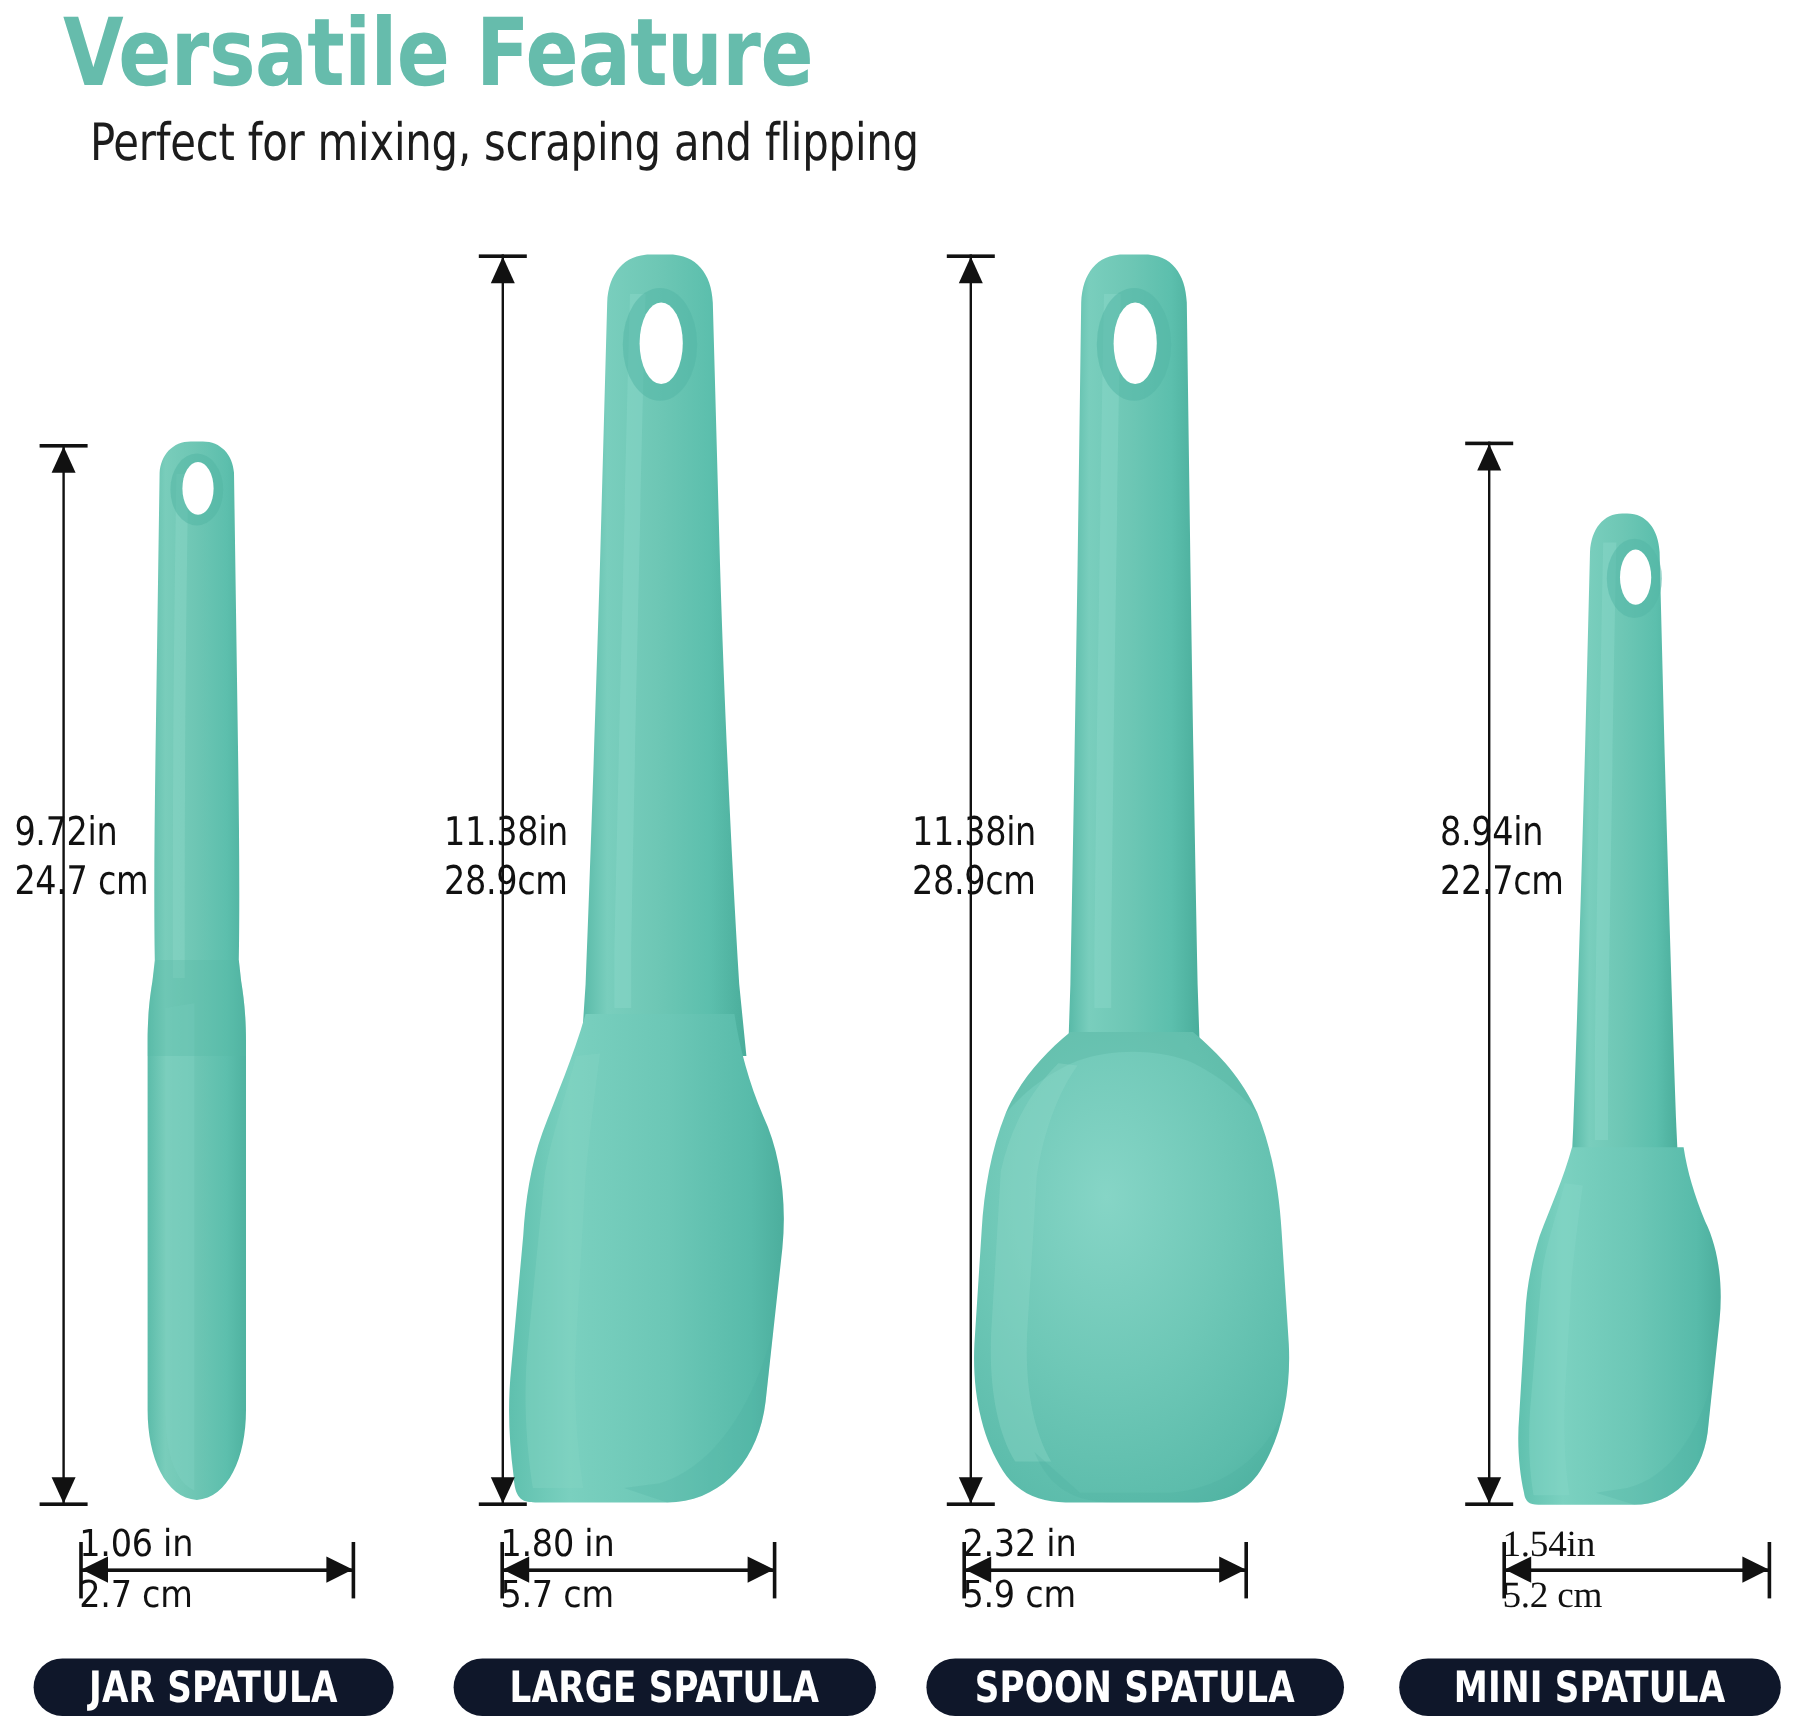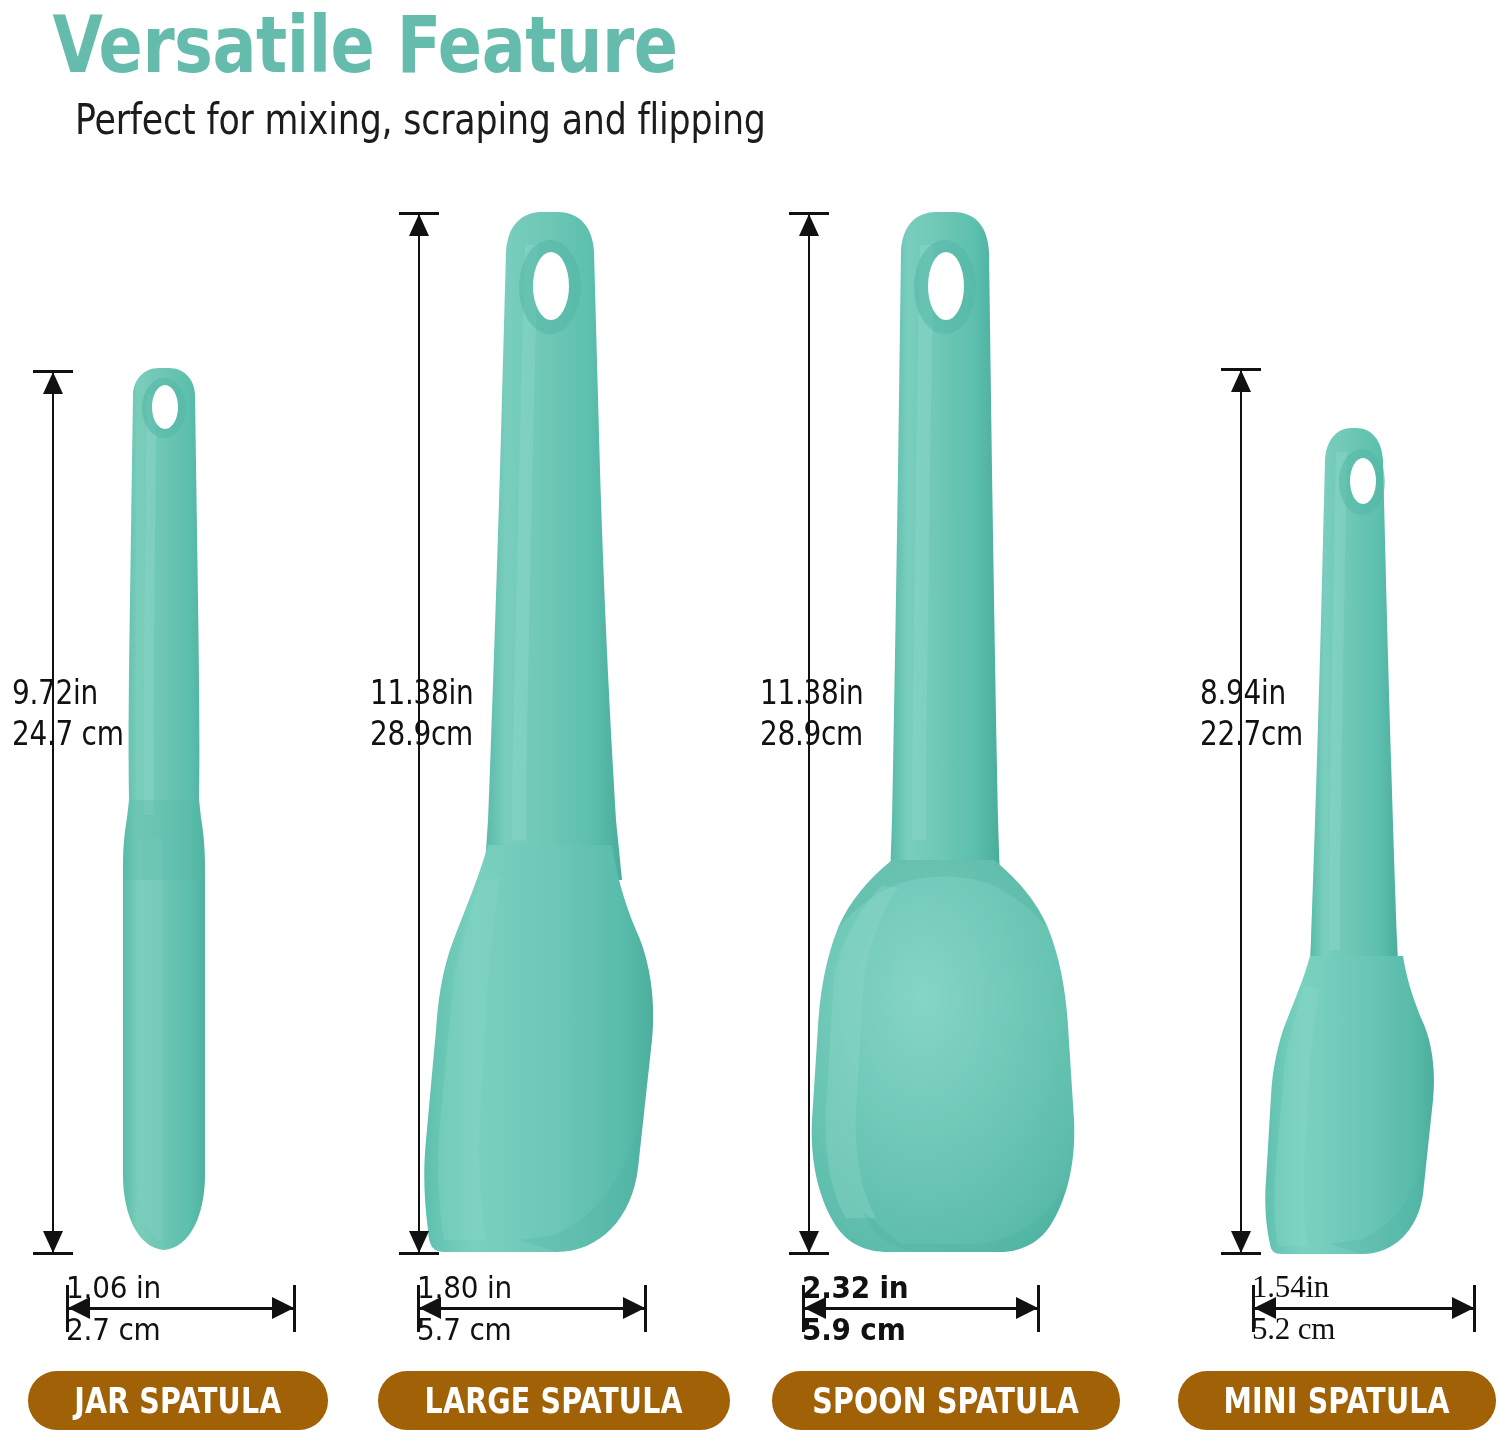--- a/index.html
+++ b/index.html
@@ -152,23 +152,23 @@
     letter-spacing: -0.2px;
     white-space: nowrap;
   }
   .hdim .htext.in  { top: -2px; }
   .hdim .htext.cm  { top: 40px; }
 
   
   .pill {
     position: absolute;
     bottom: 8px;
-    height: 59px;
+    height: 48px;
     border-radius: 29px;
-    background: #a16207;
+    background: #0f172a;
     color: #ffffff;
     font-size: 36px;
     font-weight: 700;
     letter-spacing: 0.2px;
     display: flex;
     align-items: center;
     justify-content: center;
     box-sizing: border-box;
     padding: 0 14px;
   }
@@ -401,21 +401,21 @@
     <div class="vcap top"></div>
     <div class="varrow up"></div>
     <div class="varrow down"></div>
     <div class="vcap bot"></div>
   </div>
   <div class="vlabel" style="left:10px; top:672px;">
     <div>11.38in</div>
     <div>28.9cm</div>
   </div>
 
-  <div class="hdim" style="left:52px; top:1272px; width:238px;font-weight:bold;">
+  <div class="hdim" style="left:52px; top:1272px; width:238px;">
     <div class="htext in">2.32 in</div>
     <div class="hend l"></div>
     <div class="hend r"></div>
     <div class="hline" style="left:2px; width:234px;"></div>
     <div class="harrow l"></div>
     <div class="harrow r"></div>
     <div class="htext cm">5.9 cm</div>
   </div>
 
   <div class="pill" style="left:22px; width:348px;">
@@ -488,16 +488,16 @@
   <div class="hdim" style="left:112px; top:1272px; width:224px;font-family:Liberation Serif, serif;">
     <div class="htext in">1.54in</div>
     <div class="hend l"></div>
     <div class="hend r"></div>
     <div class="hline" style="left:2px; width:220px;"></div>
     <div class="harrow l"></div>
     <div class="harrow r"></div>
     <div class="htext cm">5.2 cm</div>
   </div>
 
-  <div class="pill" style="left:38px; width:318px;text-align:center;">
+  <div class="pill" style="left:26px; width:318px;text-align:center;">
     <span>MINI SPATULA</span>
   </div>
 </div>
 
 </body></html>

